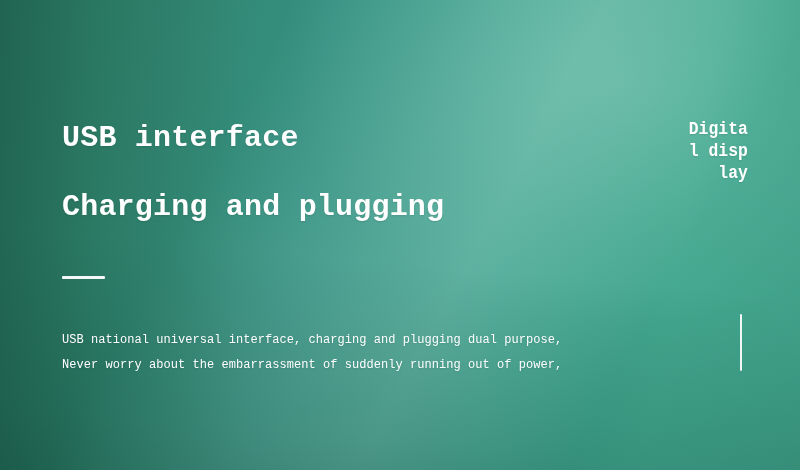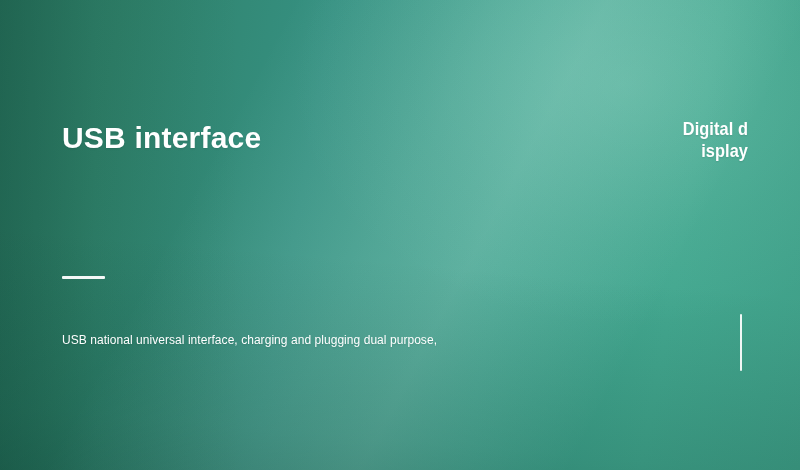--- a/index.html
+++ b/index.html
@@ -57,20 +57,21 @@
     background: radial-gradient(ellipse 58% 72% at 78% 18%,
         rgba(190,240,226,0.20) 0%,
         rgba(190,240,226,0.06) 45%,
         rgba(0,0,0,0.00) 72%);
   }
 
   
   .content {
     position: absolute;
     inset: 0;
+    font-family: Liberation Mono, monospace;
   }
 
   .heading {
     position: absolute;
     left: 62px;
     color: #ffffff;
     font-weight: bold;
     letter-spacing: 0.2px;
     white-space: nowrap;
     text-shadow: 0 1px 2px rgba(0,0,0,0.10);
@@ -150,25 +151,27 @@
   <div class="bg-layer bg-base"></div>
   <div class="bg-layer bg-diag-light"></div>
   <div class="bg-layer bg-glow-topright"></div>
   <div class="bg-layer bg-vignette-left"></div>
   <div class="bg-layer bg-vignette-bottom"></div>
 
   <div class="content">
 
     <div class="heading" id="heading-primary">USB interface</div>
 
+    <div class="heading" id="heading-secondary">Charging and plugging</div>
 
     <div id="side-label">Digital display</div>
 
     <div id="divider-horizontal"></div>
 
     <div id="divider-vertical"></div>
 
     <div id="body-copy">
       <span class="copy-line">USB national universal interface, charging and plugging dual purpose,</span>
+      <span class="copy-line">Never worry about the embarrassment of suddenly running out of power,</span>
     </div>
 
   </div>
 </div>
 
 </body></html>

